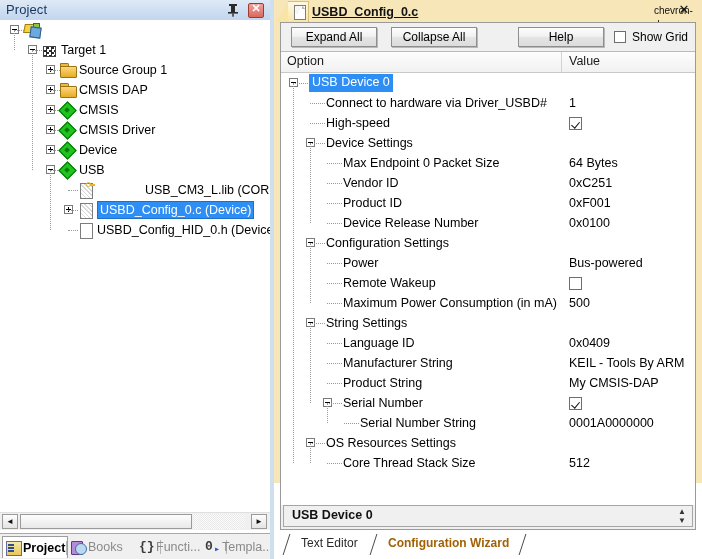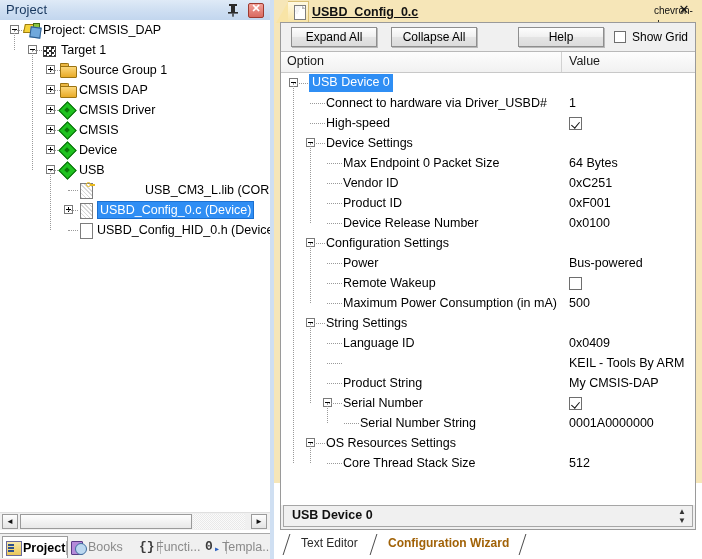--- a/index.html
+++ b/index.html
@@ -583,21 +583,20 @@
 
   <div id="tree-area">
       <div class="tnode">
         <div class="expander" style="left: 10px;"></div>
         <div class="dline-h" style="left: 14px; top: 10px; width: 10px;"></div>
         <div class="ico ico-project" style="left: 24px;">
           <i class="sq1"></i>
           <i class="sq3"></i>
           <i class="sq2"></i>
         </div>
-        <span class="tlabel" style="left: 43px;">Project: CMSIS_DAP</span>
       </div>
       <div class="tnode">
         <div class="expander" style="left: 28px;"></div>
         <div class="dline-h" style="left: 32px; top: 10px; width: 10px;"></div>
         <div class="ico ico-target" style="left: 42px;">
           <i class="flag"></i>
         </div>
         <span class="tlabel" style="left: 61px;">Target 1</span>
       </div>
       <div class="tnode">
@@ -618,30 +617,30 @@
         </div>
         <span class="tlabel" style="left: 79px;">CMSIS DAP</span>
       </div>
       <div class="tnode">
         <div class="expander plus" style="left: 46px;"></div>
         <div class="dline-h" style="left: 50px; top: 10px; width: 10px;"></div>
         <div class="ico ico-diamond" style="left: 60px;">
           <i class="d-outer"></i>
           <i class="d-inner"></i>
         </div>
-        <span class="tlabel" style="left: 79px;">CMSIS Driver</span>
+        <span class="tlabel" style="left: 79px;">CMSIS</span>
       </div>
       <div class="tnode">
         <div class="expander plus" style="left: 46px;"></div>
         <div class="dline-h" style="left: 50px; top: 10px; width: 10px;"></div>
         <div class="ico ico-diamond" style="left: 60px;">
           <i class="d-outer"></i>
           <i class="d-inner"></i>
         </div>
-        <span class="tlabel" style="left: 79px;">CMSIS</span>
+        <span class="tlabel" style="left: 79px;">CMSIS Driver</span>
       </div>
       <div class="tnode">
         <div class="expander plus" style="left: 46px;"></div>
         <div class="dline-h" style="left: 50px; top: 10px; width: 10px;"></div>
         <div class="ico ico-diamond" style="left: 60px;">
           <i class="d-outer"></i>
           <i class="d-inner"></i>
         </div>
         <span class="tlabel" style="left: 79px;">Device</span>
       </div>
@@ -818,20 +817,21 @@
           <div class="dline-h" style="left: 29px; top: 10px; width: 15px;"></div>
           <span class="olabel" style="left: 45px;">String Settings</span>
         </div>
         <div class="orow">
           <div class="dline-h" style="left: 46px; top: 10px; width: 15px;"></div>
           <span class="olabel" style="left: 62px;">Language ID</span>
           <span class="oval">0x0409</span>
         </div>
         <div class="orow">
           <div class="dline-h" style="left: 46px; top: 10px; width: 15px;"></div>
+          <span class="olabel" style="left: 62px;">Manufacturer String</span>
           <span class="oval">KEIL - Tools By ARM</span>
         </div>
         <div class="orow">
           <div class="dline-h" style="left: 46px; top: 10px; width: 15px;"></div>
           <span class="olabel" style="left: 62px;">Product String</span>
           <span class="oval">My CMSIS-DAP</span>
         </div>
         <div class="orow">
           <div class="expander" style="left: 42px;"></div>
           <div class="dline-h" style="left: 46px; top: 10px; width: 15px;"></div>

